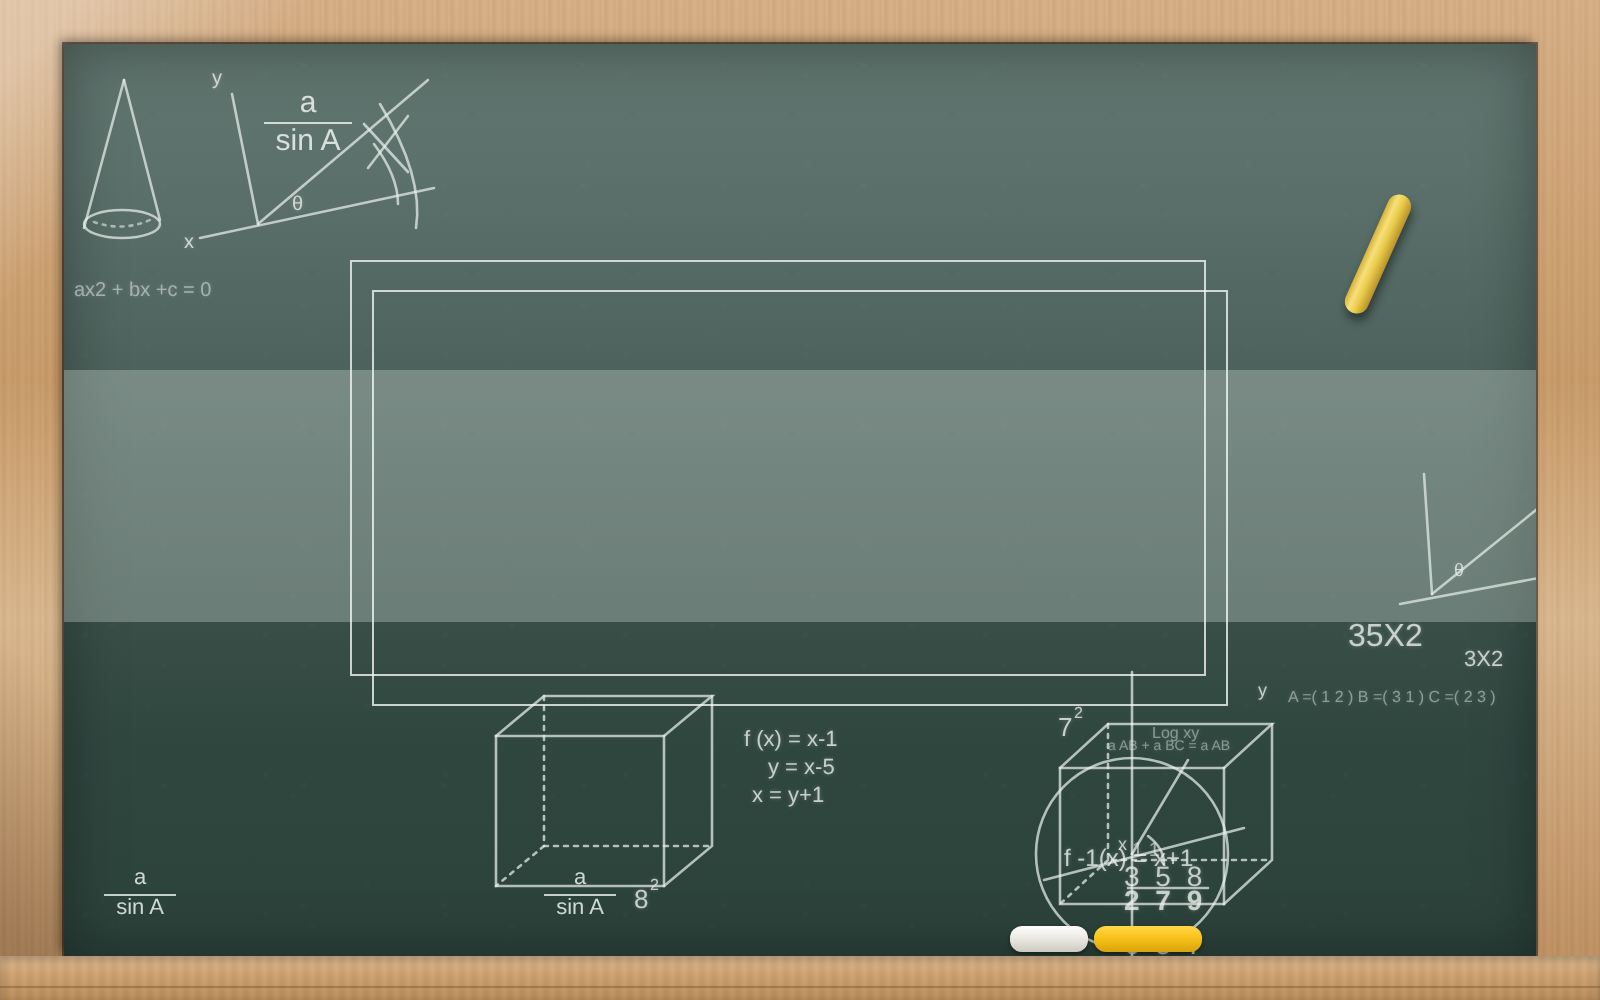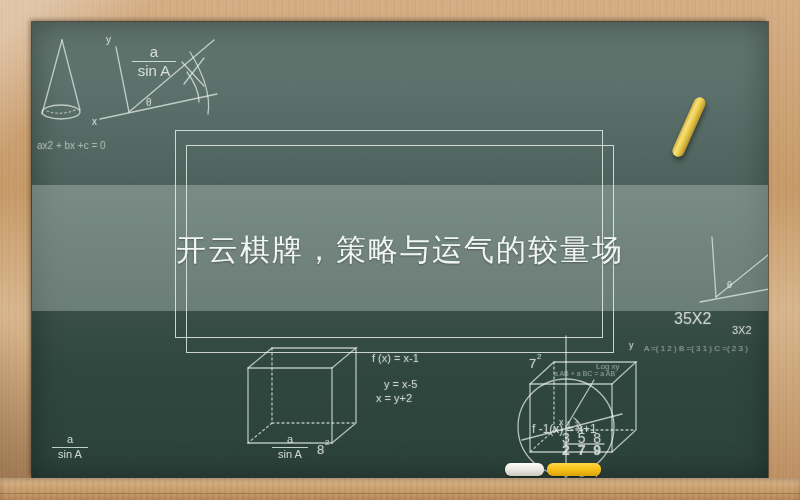--- a/index.html
+++ b/index.html
@@ -280,27 +280,27 @@
       <div class="chalk-text" style="left:60px; top:94px; font-size:10px;">x</div>
 
       <div class="chalk-text" style="left:114px; top:75px; font-size:10px;">θ</div>
 
       <div class="chalk-text" style="left:695px; top:258px; font-size:9px;">θ</div>
 
       <div class="chalk-text" style="left:642px; top:288px; font-size:16px;">35X2</div>
 
       <div class="chalk-text" style="left:700px; top:286px; font-size:11px;margin-top:16px;">3X2</div>
 
-      <div class="chalk-text" style="left:564px; top:340px; font-size:8px; opacity:0.6;">Log xy</div>
+      <div class="chalk-text" style="left:544px; top:340px; font-size:8px; opacity:0.6;">Log xy</div>
 
       <div class="chalk-text" style="left:598px; top:322px; font-size:8px; opacity:0.62;margin-left:14px;">A =( 1 2 ) B =( 3 1 ) C =( 2 3 )</div>
 
-      <div class="chalk-text" style="left:340px; top:330px; font-size:11px;">f (x)  =  x-1</div>
+      <div class="chalk-text" style="left:340px; top:342px; font-size:11px;">f (x)  =  x-1</div>
       <div class="chalk-text" style="left:352px; top:356px; font-size:11px;">y  =  x-5</div>
-      <div class="chalk-text" style="left:344px; top:370px; font-size:11px;">x  =  y+2</div>
+      <div class="chalk-text" style="left:344px; top:370px; font-size:11px;">x  =  y+1</div>
 
       <div class="chalk-text" style="left:497px; top:334px; font-size:13px;">7</div>
       <div class="chalk-text" style="left:505px; top:330px; font-size:8px;">2</div>
 
       <div class="chalk-text" style="left:285px; top:420px; font-size:13px;">8</div>
       <div class="chalk-text" style="left:293px; top:416px; font-size:8px;">2</div>
 
       <div class="chalk-text" style="left:522px; top:348px; font-size:7px; opacity:0.6;">a AB + a BC = a AB</div>
 
       <div class="chalk-text" style="left:500px; top:400px; font-size:12px;">f  -1(x)  =  x+1</div>
@@ -326,23 +326,20 @@
       <div class="chalk-text" style="left:530px; top:408px; font-size:14px; letter-spacing:2px;">3 5 8</div>
       <div class="chalk-text" style="left:530px; top:420px; font-size:14px; letter-spacing:2px;font-weight:bold;">2 7 9</div>
       <div class="chalk-text" style="left:530px; top:442px; font-size:14px; letter-spacing:2px;">6 3 7</div>
     </div>
 
     <div class="band"></div>
 
     <div class="deco-rect deco-outer"></div>
     <div class="deco-rect deco-inner"></div>
 
-    <div class="title-wrap">
-      <span class="title">开云棋牌，策略与运气的较量场</span>
-    </div>
 
     <div class="chalk-stick chalk-yellow-floating"></div>
 
     <div class="chalk-stick chalk-white"></div>
     <div class="chalk-stick chalk-yellow-tray"></div>
   </div>
 
   <div class="ledge">
     <div class="ledge-line"></div>
   </div>

